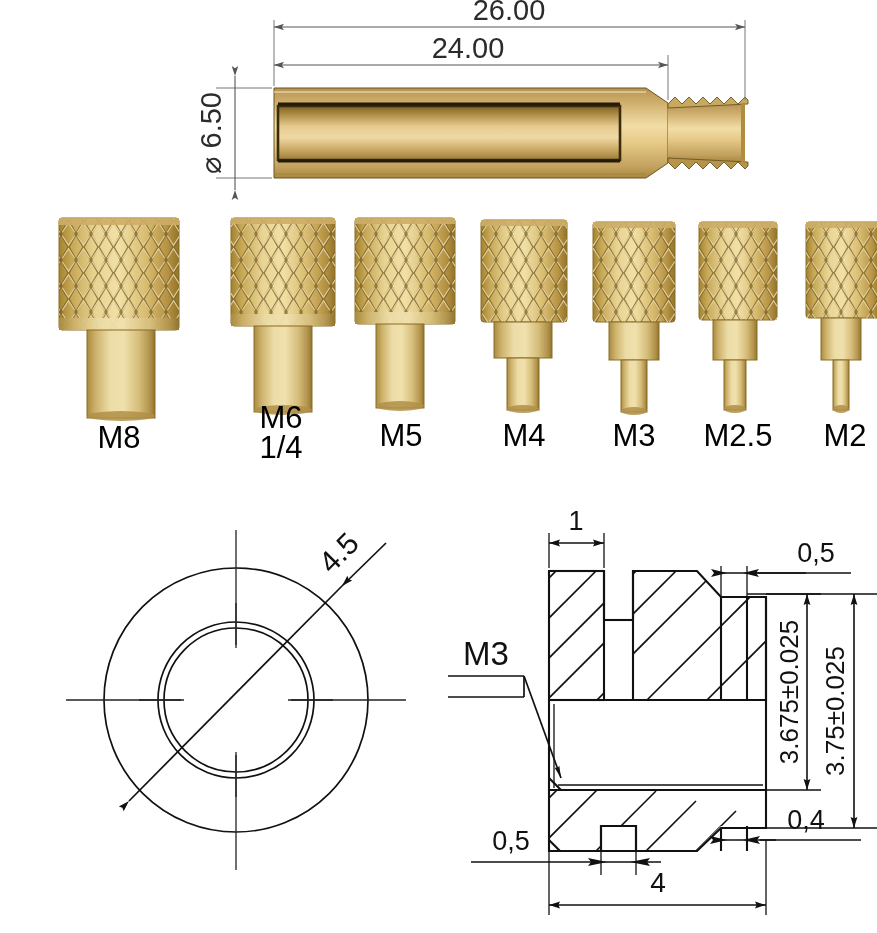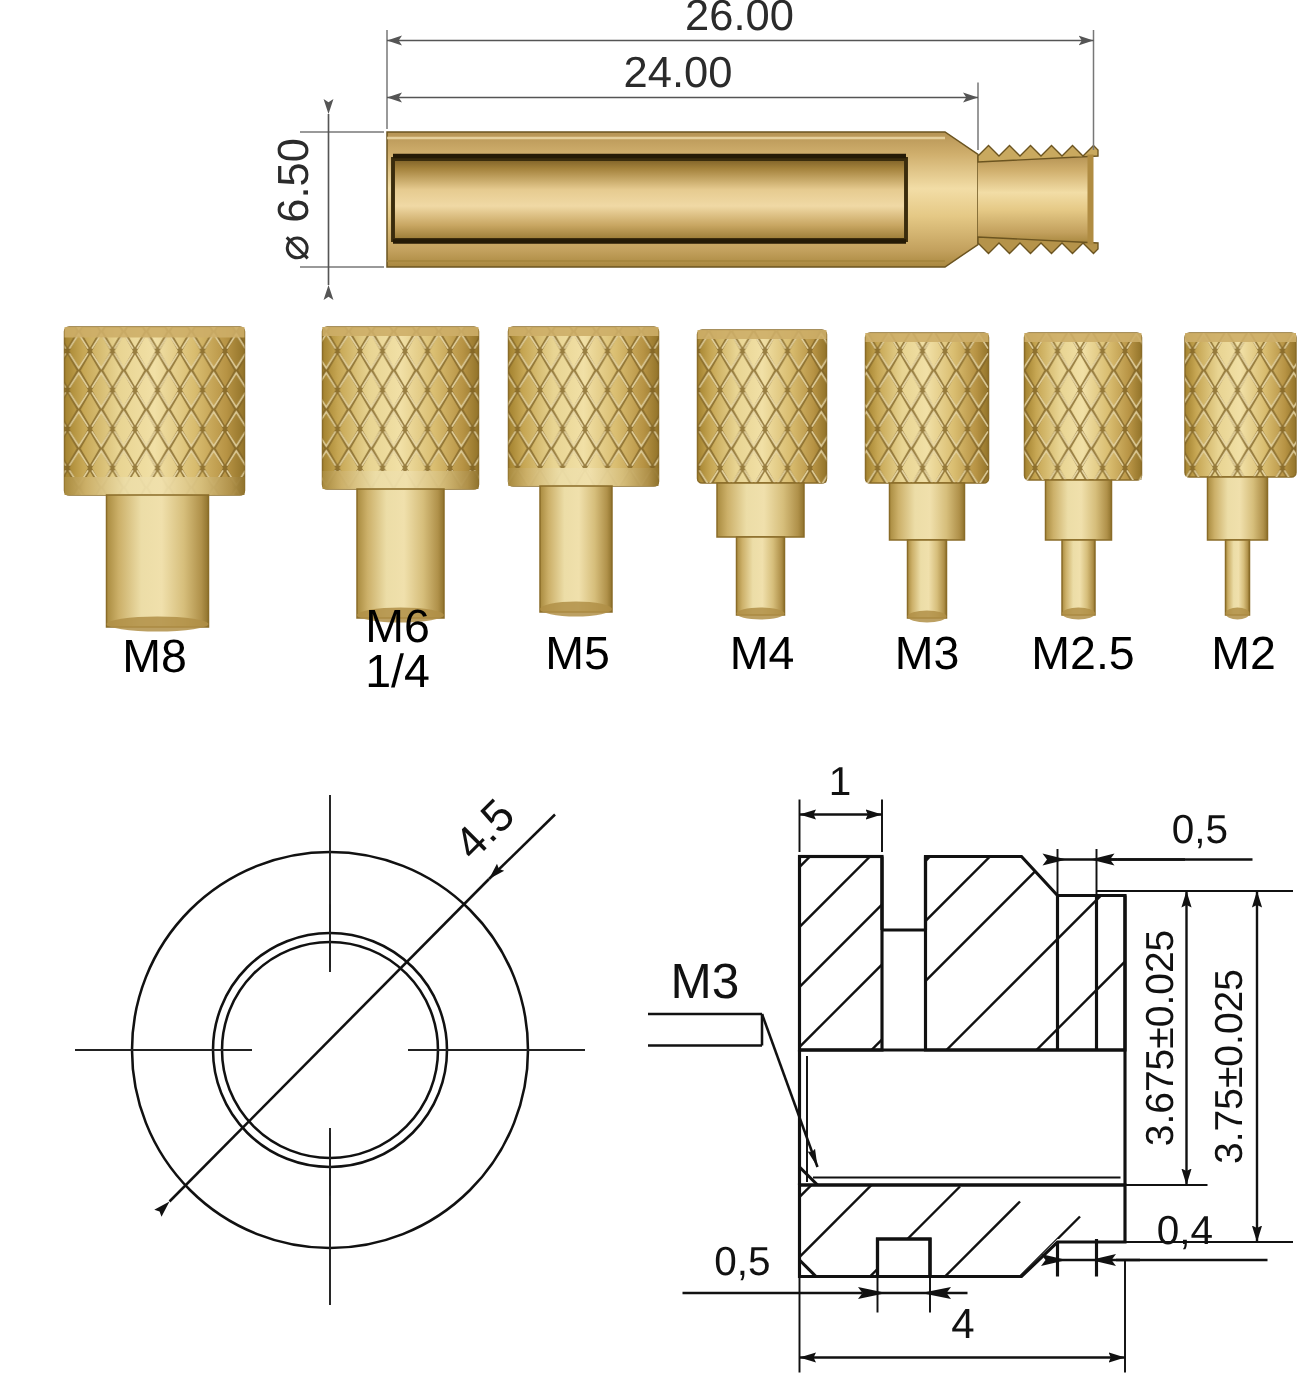--- a/index.html
+++ b/index.html
@@ -1,21 +1,21 @@
 <!DOCTYPE html>
 <html><head>
 <meta charset="utf-8">
 <style>
   html,body{margin:0;padding:0;background:#ffffff;}
   body{
     width:877px;height:933px;position:relative;overflow:hidden;
     font-family:"Liberation Sans","DejaVu Sans",sans-serif;
     color:#111111;
   }
-  .stage{position:absolute;left:0;top:0;width:782px;height:933px;}
+  .stage{position:absolute;left:0;top:0;width:782px;height:933px;padding-left:16px;}
   svg{display:block;}
   .dimtxt{
     font-family:"Liberation Sans","DejaVu Sans",sans-serif;
     fill:#2b2b2b;
   }
   .sizetxt{
     font-family:"Liberation Sans","DejaVu Sans",sans-serif;
     fill:#000000;font-weight:400;
   }
   .cstxt{

